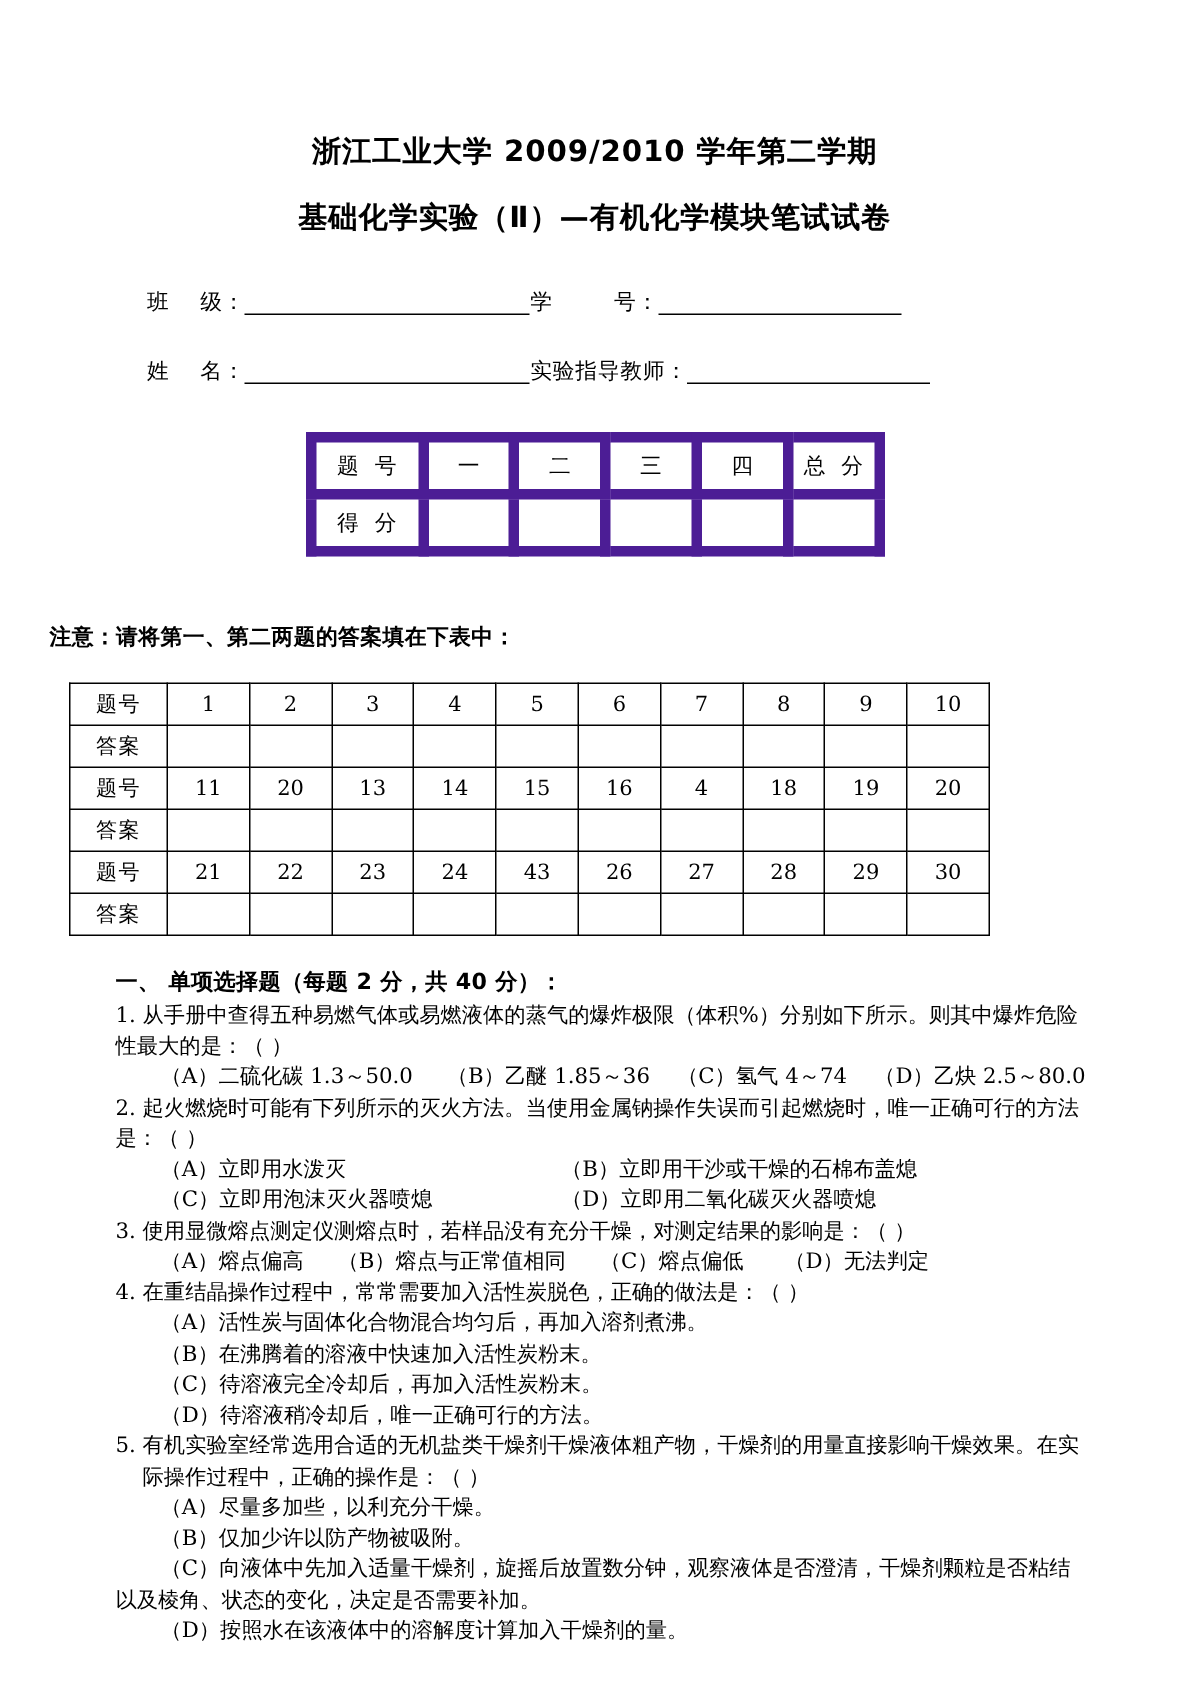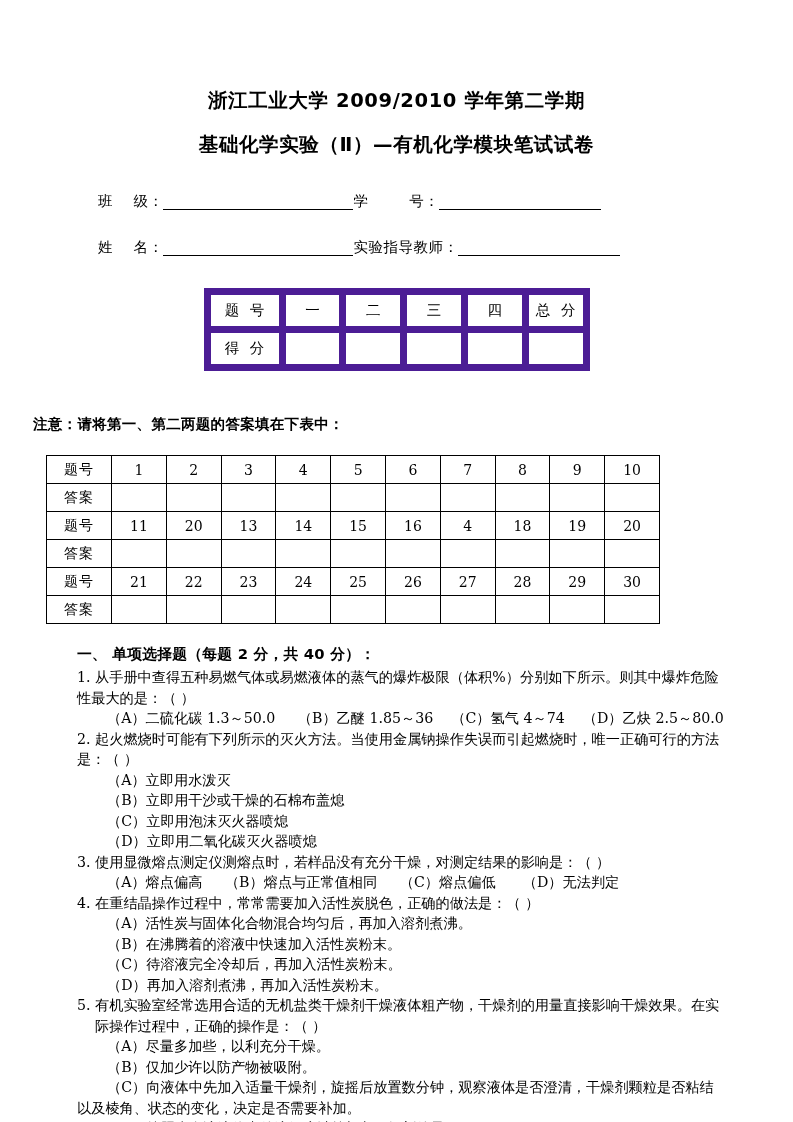--- a/index.html
+++ b/index.html
@@ -153,21 +153,20 @@
   }
   .opt-line {
     padding-left: 30px;
   }
   .opt-hang {
     padding-left: 0px;
   }
   .opt-grid {
     display: flex;
     padding-left: 30px;
-    flex-direction: column;
   }
   .opt-grid > span:first-child { width: 267px; flex: none; }
 </style>
 </head>
 <body>
 
 <div class="page">
 
   <div class="title-block">
     <div class="title-line">浙江工业大学 2009/2010 学年第二学期</div>
@@ -271,21 +270,21 @@
           <td></td>
           <td></td>
         </tr>
 
         <tr>
           <td class="row-head">题号</td>
           <td>21</td>
           <td>22</td>
           <td>23</td>
           <td>24</td>
-          <td>25</td>
+          <td>43</td>
           <td>26</td>
           <td>27</td>
           <td>28</td>
           <td>29</td>
           <td>30</td>
         </tr>
         <tr>
           <td class="row-head">答案</td>
           <td></td>
           <td></td>
@@ -327,21 +326,21 @@
     <div class="q">
       <div class="q-stem">3. 使用显微熔点测定仪测熔点时，若样品没有充分干燥，对测定结果的影响是：（        ）</div>
       <div class="opts-inline">（A）熔点偏高     （B）熔点与正常值相同     （C）熔点偏低      （D）无法判定</div>
     </div>
 
     <div class="q">
       <div class="q-stem">4. 在重结晶操作过程中，常常需要加入活性炭脱色，正确的做法是：（        ）</div>
       <div class="opt-line">（A）活性炭与固体化合物混合均匀后，再加入溶剂煮沸。</div>
       <div class="opt-line">（B）在沸腾着的溶液中快速加入活性炭粉末。</div>
       <div class="opt-line">（C）待溶液完全冷却后，再加入活性炭粉末。</div>
-      <div class="opt-line">（D）再加入溶剂煮沸，再加入活性炭粉末。</div>
+      <div class="opt-line">（D）待溶液稍冷却后，唯一正确可行的方法。</div>
     </div>
 
     <div class="q">
       <div class="q-stem">5. 有机实验室经常选用合适的无机盐类干燥剂干燥液体粗产物，干燥剂的用量直接影响干燥效果。在实</div>
       <div class="q-cont">际操作过程中，正确的操作是：（        ）</div>
       <div class="opt-line">（A）尽量多加些，以利充分干燥。</div>
       <div class="opt-line">（B）仅加少许以防产物被吸附。</div>
       <div class="opt-line">（C）向液体中先加入适量干燥剂，旋摇后放置数分钟，观察液体是否澄清，干燥剂颗粒是否粘结</div>
       <div class="opt-hang">以及棱角、状态的变化，决定是否需要补加。</div>
       <div class="opt-line">（D）按照水在该液体中的溶解度计算加入干燥剂的量。</div>

